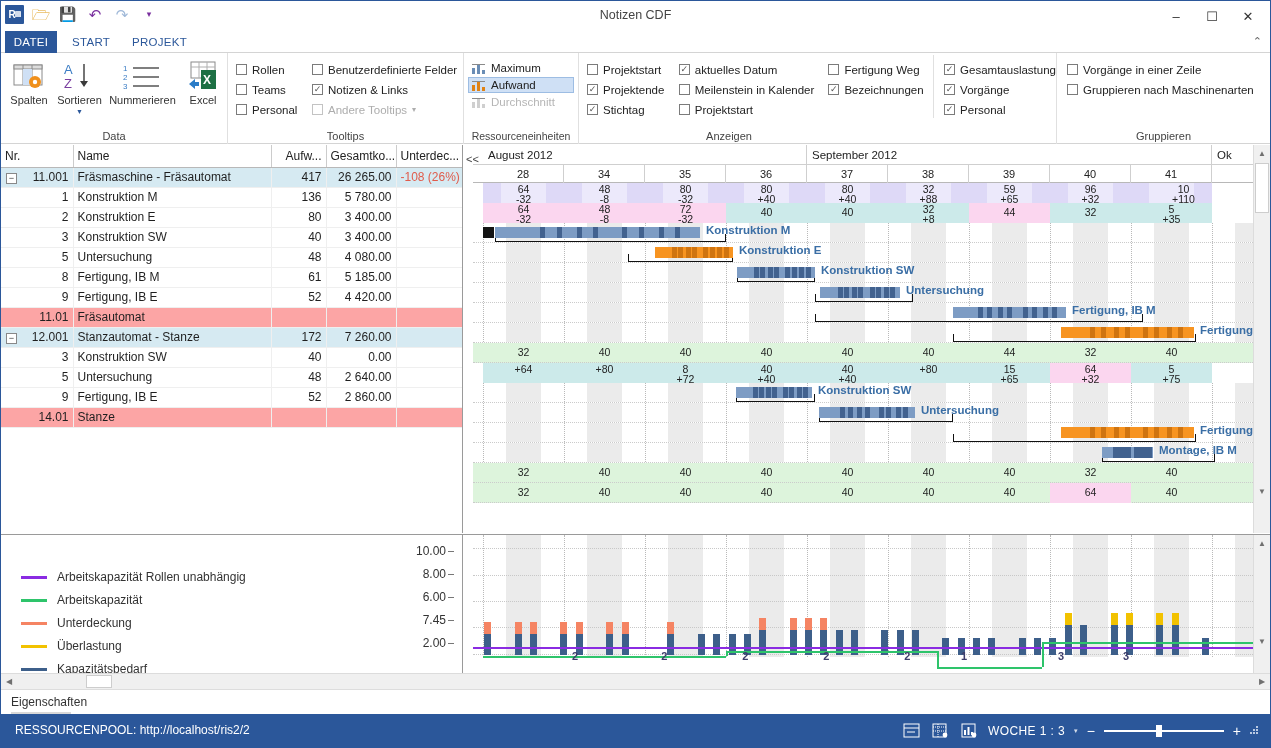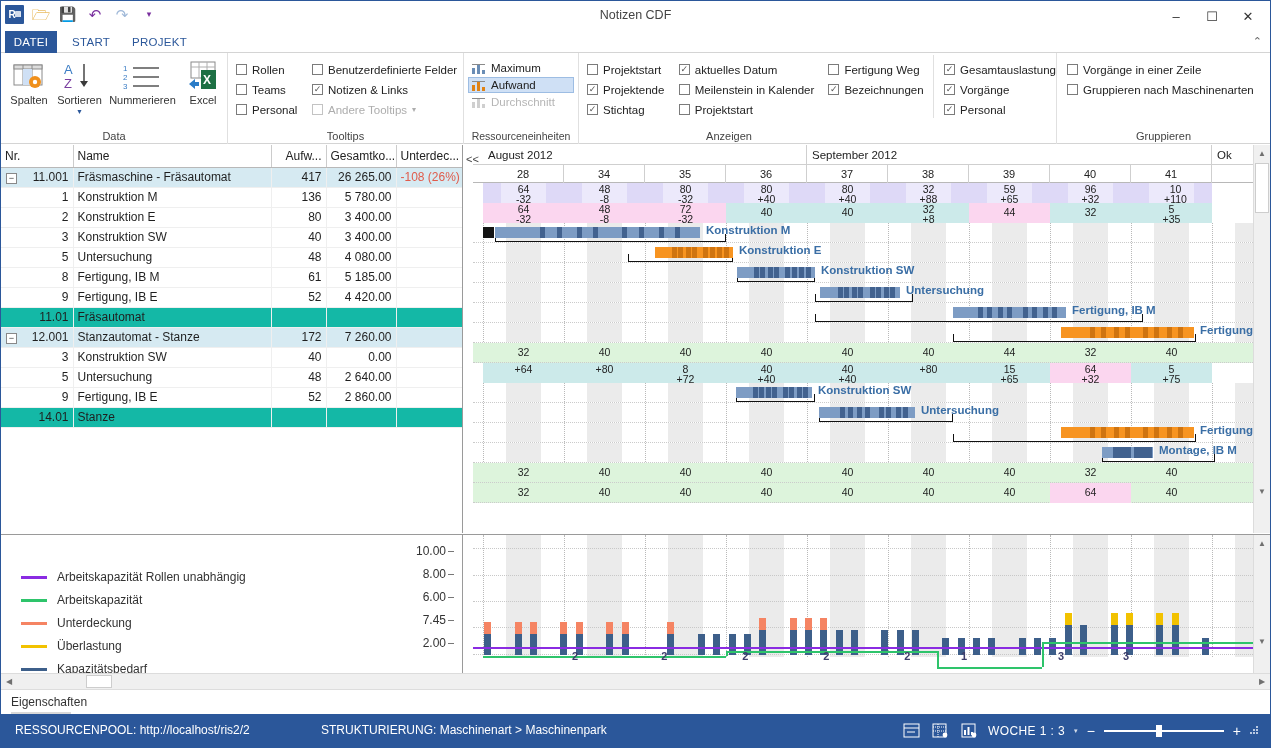--- a/index.html
+++ b/index.html
@@ -81,21 +81,21 @@
   table.gtbl { width:100%; border-collapse:collapse; table-layout:fixed; }
   table.gtbl th { font-weight:normal; font-size:12px; color:#222; text-align:left;
                   border-right:1px solid #ccc; border-bottom:1px solid #b8b8b8; padding:2px 4px; height:22px;
                   background:#fff; }
   table.gtbl th.num { text-align:right; }
   table.gtbl td { font-size:12px; height:20px; padding:0 4px; border-bottom:1px solid #efefef;
                   border-right:1px solid #efefef; white-space:nowrap; overflow:hidden; }
   td.c-nr { text-align:right; }
   td.c-num { text-align:right; }
   tr.summary td { background:#d6eaf2; }
-  tr.green td { background:#14b8a6; }
+  tr.green td { background:#fca5a5; }
   td.neg { color:#e05b4b; text-align:right; }
   .expander { float:left; width:11px; height:11px; border:1px solid #888; font-size:9px; line-height:9px;
               text-align:center; margin:3px 3px 0 1px; background:#fff; color:#333; }
 
   
   .gantt-pane { position:absolute; left:462px; right:0; top:0; height:388px; background:#fff; overflow:hidden; }
   .collapse-btn { position:absolute; left:3px; top:8px; font-size:11px; color:#444; z-index:8; }
   .cal-head { position:absolute; left:10px; right:17px; top:0; height:38px; }
   .mrow { position:relative; height:20px; border-bottom:1px solid #cfcfcf; }
   .mcell { position:absolute; top:0; height:20px; font-size:11.5px; color:#222; padding-left:5px;
@@ -612,21 +612,21 @@
                 <div style="position: absolute; left: 0px; top: 0px; bottom: 0px; width: 18px; background: rgb(222, 217, 247);"></div>
                 <div style="position: absolute; right: 0px; top: 0px; bottom: 0px; width: 18px; background: rgb(222, 217, 247);"></div>
                 <div class="hcell" style="left: 0px; width: 81px; position: absolute;">
                   <span class="v1">96</span>
                   <span class="v2">+32</span>
                 </div>
               </div>
               <div style="position: absolute; top: 0px; height: 20px; left: 658px; width: 81px; background: rgb(236, 233, 251);">
                 <div style="position: absolute; left: 0px; top: 0px; bottom: 0px; width: 18px; background: rgb(222, 217, 247);"></div>
                 <div style="position: absolute; right: 0px; top: 0px; bottom: 0px; width: 18px; background: rgb(222, 217, 247);"></div>
-                <div class="hcell" style="left: 4px; width: 81px; position: absolute;">
+                <div class="hcell" style="left: 12px; width: 81px; position: absolute;">
                   <span class="v1">10</span>
                   <span class="v2">+110</span>
                 </div>
               </div>
             </div>
             <div class="hrow">
               <div style="position: absolute; top: 0px; height: 20px; left: 10px; width: 81px; background: rgb(251, 214, 239);">
                 <div class="hcell" style="left: 0px; width: 81px; position: absolute;">
                   <span class="v1">64</span>
                   <span class="v2">-32</span>
@@ -1254,21 +1254,20 @@
     </div>
   </div>
 
   <div class="props">
     <span>Eigenschaften</span>
     <div class="props-tab"></div>
   </div>
 
   <div class="statusbar">
     <div class="sb-left">RESSOURCENPOOL: http://localhost/ris2/2</div>
-    <div class="sb-mid">STRUKTURIERUNG: Maschinenart &gt; Maschinenpark</div>
     <div class="sb-right">
       <div class="sb-ico">
         <svg width="17" height="15" viewBox="0 0 17 15">
             <rect x="1" y="1" width="15" height="13" fill="none" stroke="#fff"></rect>
             <line x1="1" y1="5" x2="16" y2="5" stroke="#fff"></line>
             <line x1="4" y1="9" x2="12" y2="9" stroke="#fff"></line>
           </svg>
       </div>
       <div class="sb-ico">
         <svg width="17" height="15" viewBox="0 0 17 15">

